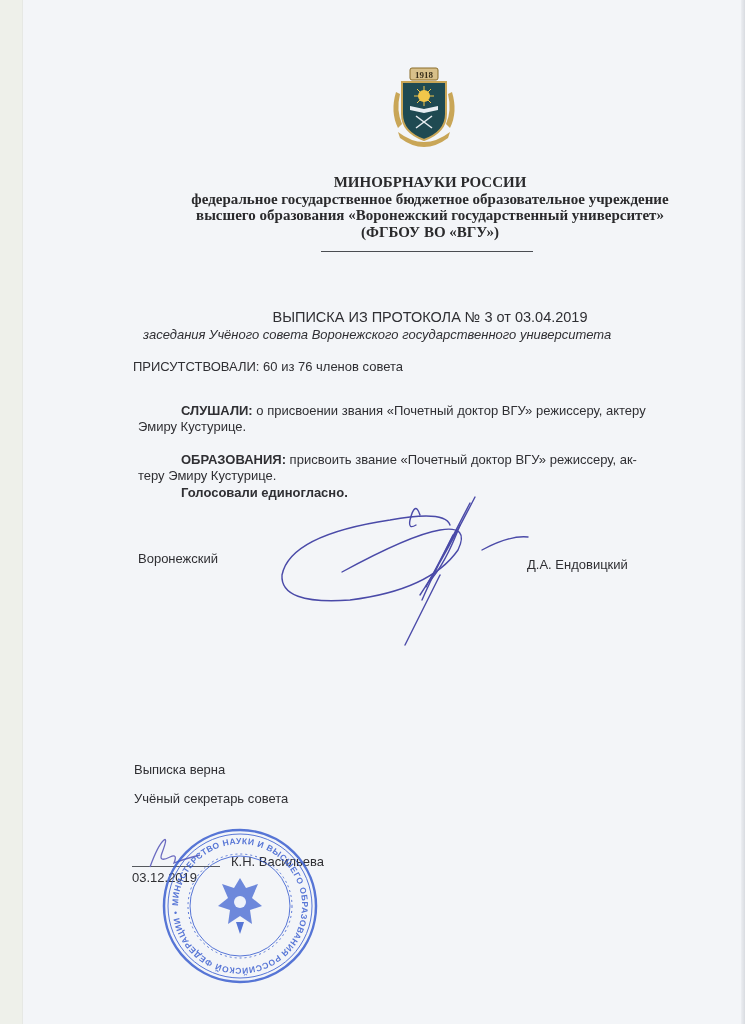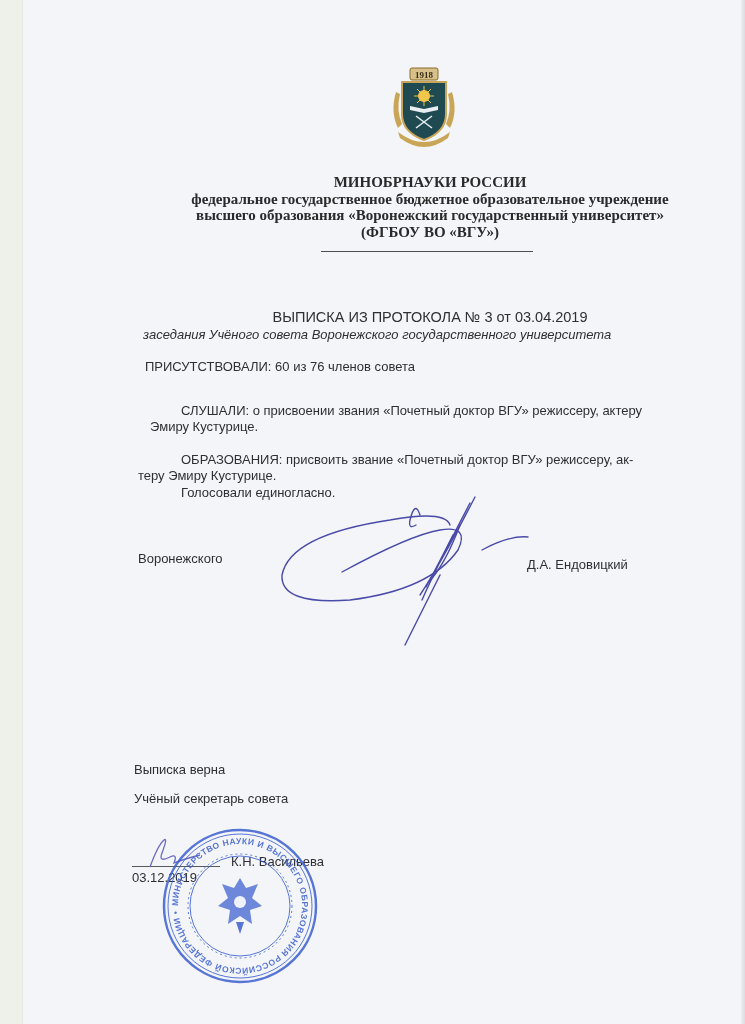--- a/index.html
+++ b/index.html
@@ -4,21 +4,21 @@
 <style>
   html, body { margin:0; padding:0; }
   body { width:745px; height:1024px; position:relative; overflow:hidden;
          background:#f3f5f8; font-family:"Liberation Sans", sans-serif; color:#2b2b2e; }
   .left-band { position:absolute; left:0; top:0; width:22px; height:1024px; background:#eef0ea; border-right:1px solid #e6e8e4; }
   .right-edge { position:absolute; right:0; top:0; width:4px; height:1024px; background:linear-gradient(to right,#eceef2,#d9dce1); }
   .abs { position:absolute; white-space:nowrap; }
   .serif { font-family:"Liberation Serif", serif; font-weight:bold; color:#2a2a2c; }
   .hdr { left:0; width:860px; text-align:center; font-size:15px; line-height:17px; }
   .t { font-size:13px; color:#2f2f33; }
-  .b { font-weight:normal; }
+  .b { font-weight:bold; }
   .i { font-style:italic; }
   .sig { position:absolute; }
 </style>
 </head>
 <body>
 
 <div class="left-band"></div>
 <div class="right-edge"></div>
 
 <svg class="sig" style="left:388px;top:62px" width="72" height="88" viewBox="0 0 72 88">
@@ -43,34 +43,34 @@
 </svg>
 
 <div class="abs serif hdr" style="top:174px;left:0;width:860px">МИНОБРНАУКИ РОССИИ</div>
 <div class="abs serif hdr" style="top:191px;left:0;width:860px">федеральное государственное бюджетное образовательное учреждение</div>
 <div class="abs serif hdr" style="top:207px;left:0;width:860px">высшего образования «Воронежский государственный университет»</div>
 <div class="abs serif hdr" style="top:224px;left:0;width:860px">(ФГБОУ ВО «ВГУ»)</div>
 <div class="abs" style="left:321px;top:251px;width:212px;height:1px;background:#4a4d52"></div>
 
 <div class="abs t" style="left:0;width:860px;text-align:center;top:309px;font-size:14.5px">ВЫПИСКА ИЗ ПРОТОКОЛА № 3 от 03.04.2019</div>
 <div class="abs t i" style="left:143px;top:327px">заседания Учёного совета Воронежского государственного университета</div>
-<div class="abs t" style="left:145px;top:359px">ПРИСУТСТВОВАЛИ: 60 из 76 членов совета</div>
+<div class="abs t" style="left:133px;top:359px">ПРИСУТСТВОВАЛИ: 60 из 76 членов совета</div>
 
 <div class="abs t" style="left:181px;top:403px">
   <span class="b">СЛУШАЛИ:</span><span> о присвоении звания «Почетный доктор ВГУ» режиссеру, актеру</span>
 </div>
-<div class="abs t" style="left:150px;top:419px">Эмиру Кустурице.</div>
+<div class="abs t" style="left:138px;top:419px">Эмиру Кустурице.</div>
 
 <div class="abs t" style="left:181px;top:452px">
   <span class="b">ОБРАЗОВАНИЯ:</span><span> присвоить звание «Почетный доктор ВГУ» режиссеру, ак-</span>
 </div>
 <div class="abs t" style="left:138px;top:468px">теру Эмиру Кустурице.</div>
 <div class="abs t b" style="left:181px;top:485px">Голосовали единогласно.</div>
 
-<div class="abs t" style="left:138px;top:551px">Воронежского</div>
+<div class="abs t" style="left:138px;top:551px">Воронежский</div>
 <div class="abs t" style="left:527px;top:557px">Д.А. Ендовицкий</div>
 <svg class="sig" style="left:270px;top:495px" width="270" height="165" viewBox="0 0 270 165">
   <g fill="none" stroke="#4a4aa8" stroke-width="1.4" stroke-linecap="round">
     <path d="M72 77 Q140 40 170 35 Q200 30 188 55 Q160 95 80 105 Q10 110 12 80 Q20 40 120 25 Q175 15 180 30"></path>
     <path d="M150 20 Q145 5 140 25 Q138 35 146 30"></path>
     <path d="M190 30 Q175 70 158 88 M183 40 Q168 70 156 92"></path>
     <path d="M205 2 Q170 70 150 100 M200 8 Q165 75 152 105"></path>
     <path d="M170 80 Q150 120 135 150"></path>
     <path d="M212 55 Q240 40 258 42"></path>
   </g>

